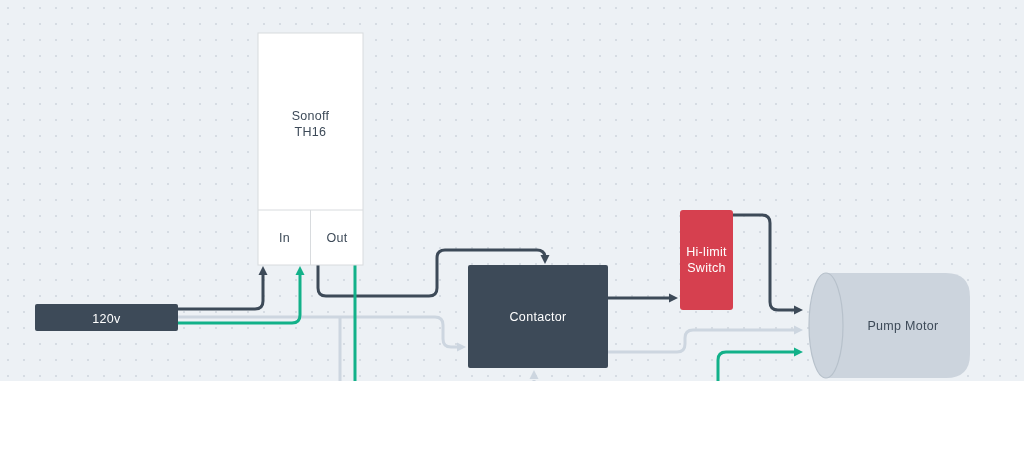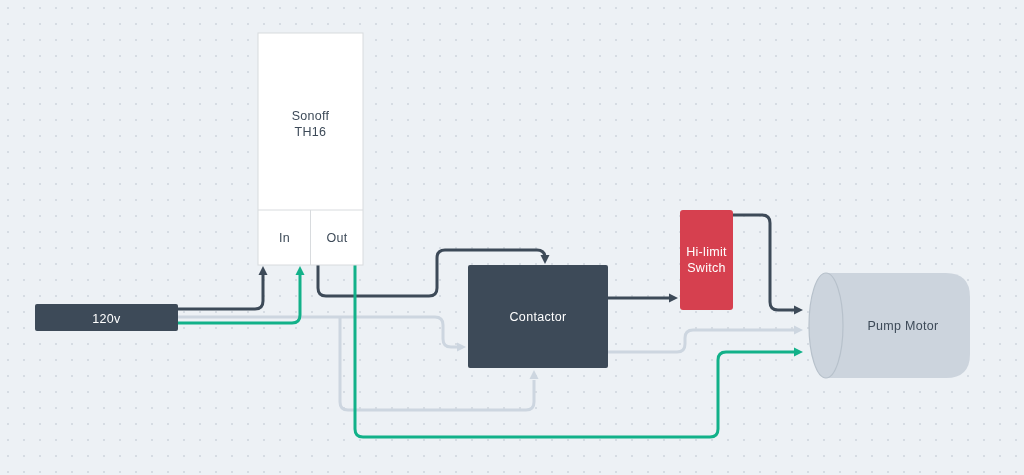--- a/index.html
+++ b/index.html
@@ -5,21 +5,21 @@
   html, body {
     margin: 0;
     padding: 0;
   }
   body {
     font-family: "Liberation Sans", sans-serif;
   }
   .canvas {
     position: relative;
     width: 1024px;
-    height: 475px;
+    height: 381px;
     background-color: #edf1f5;
     background-image: radial-gradient(circle, #d6dce3 1.1px, rgba(0,0,0,0) 1.3px);
     background-size: 16px 16px;
     overflow: hidden;
   }
   svg text {
     font-family: "Liberation Sans", sans-serif;
     font-size: 12.5px;
     letter-spacing: 0.3px;
   }

